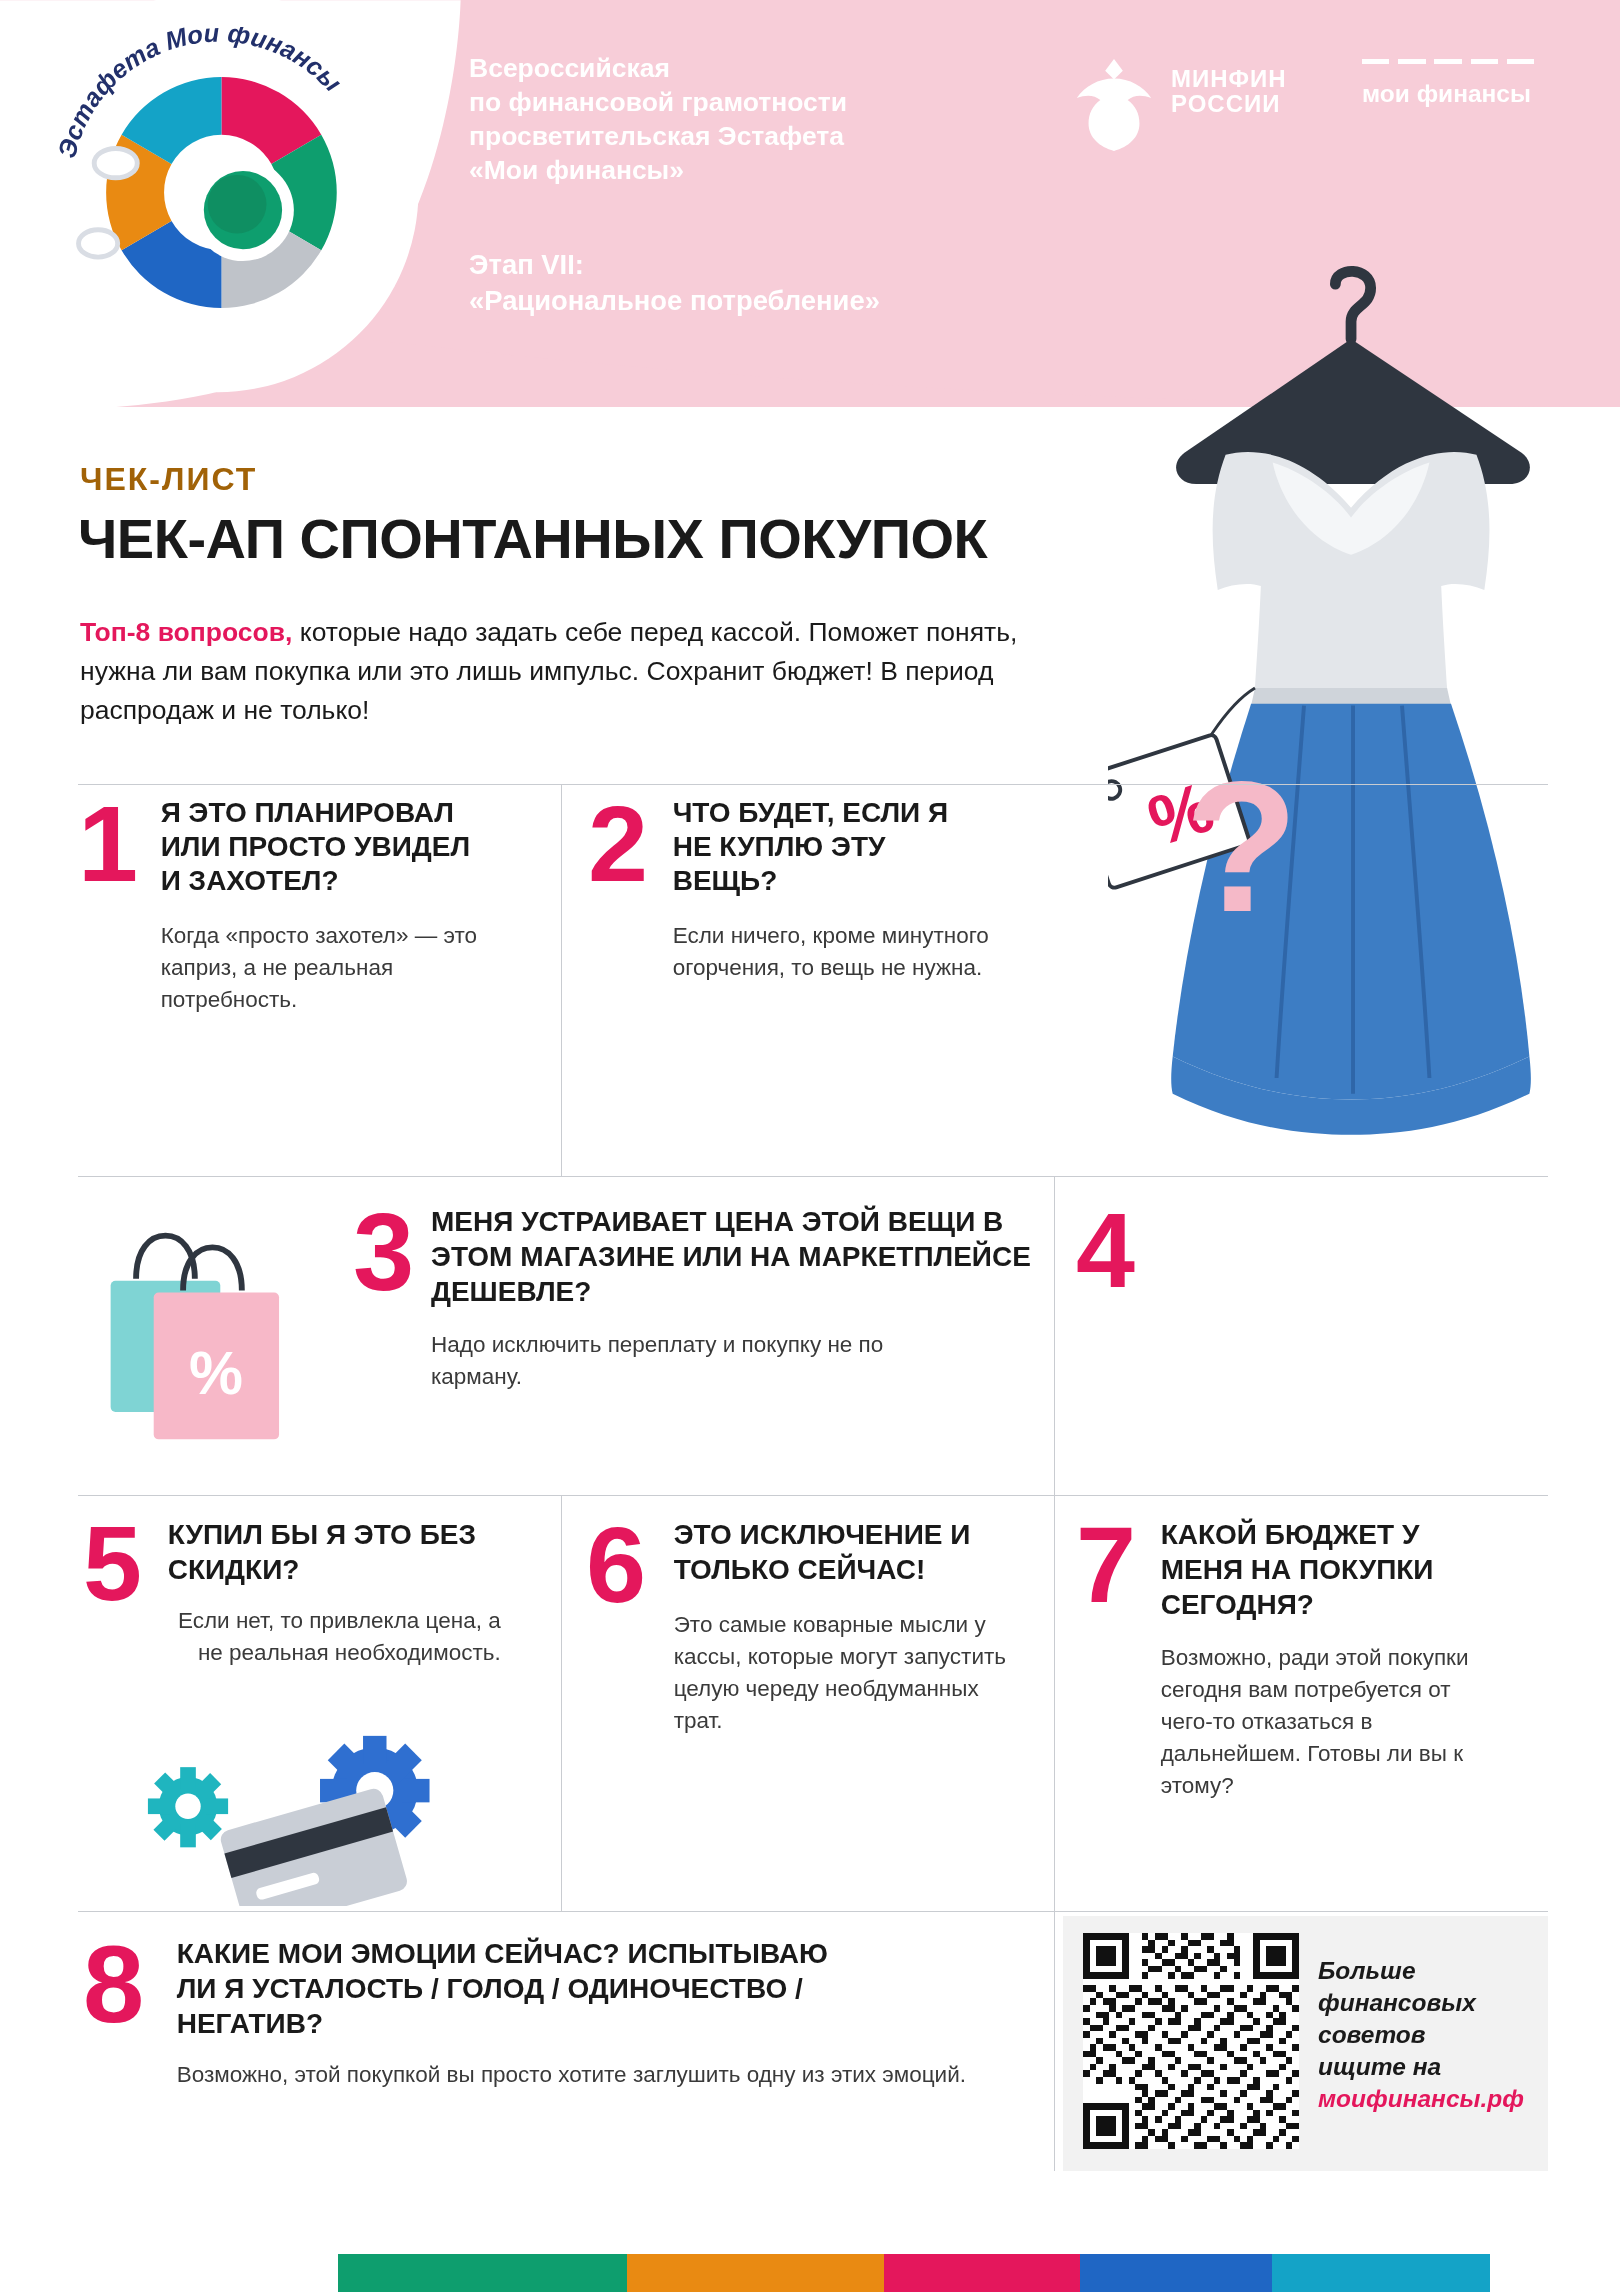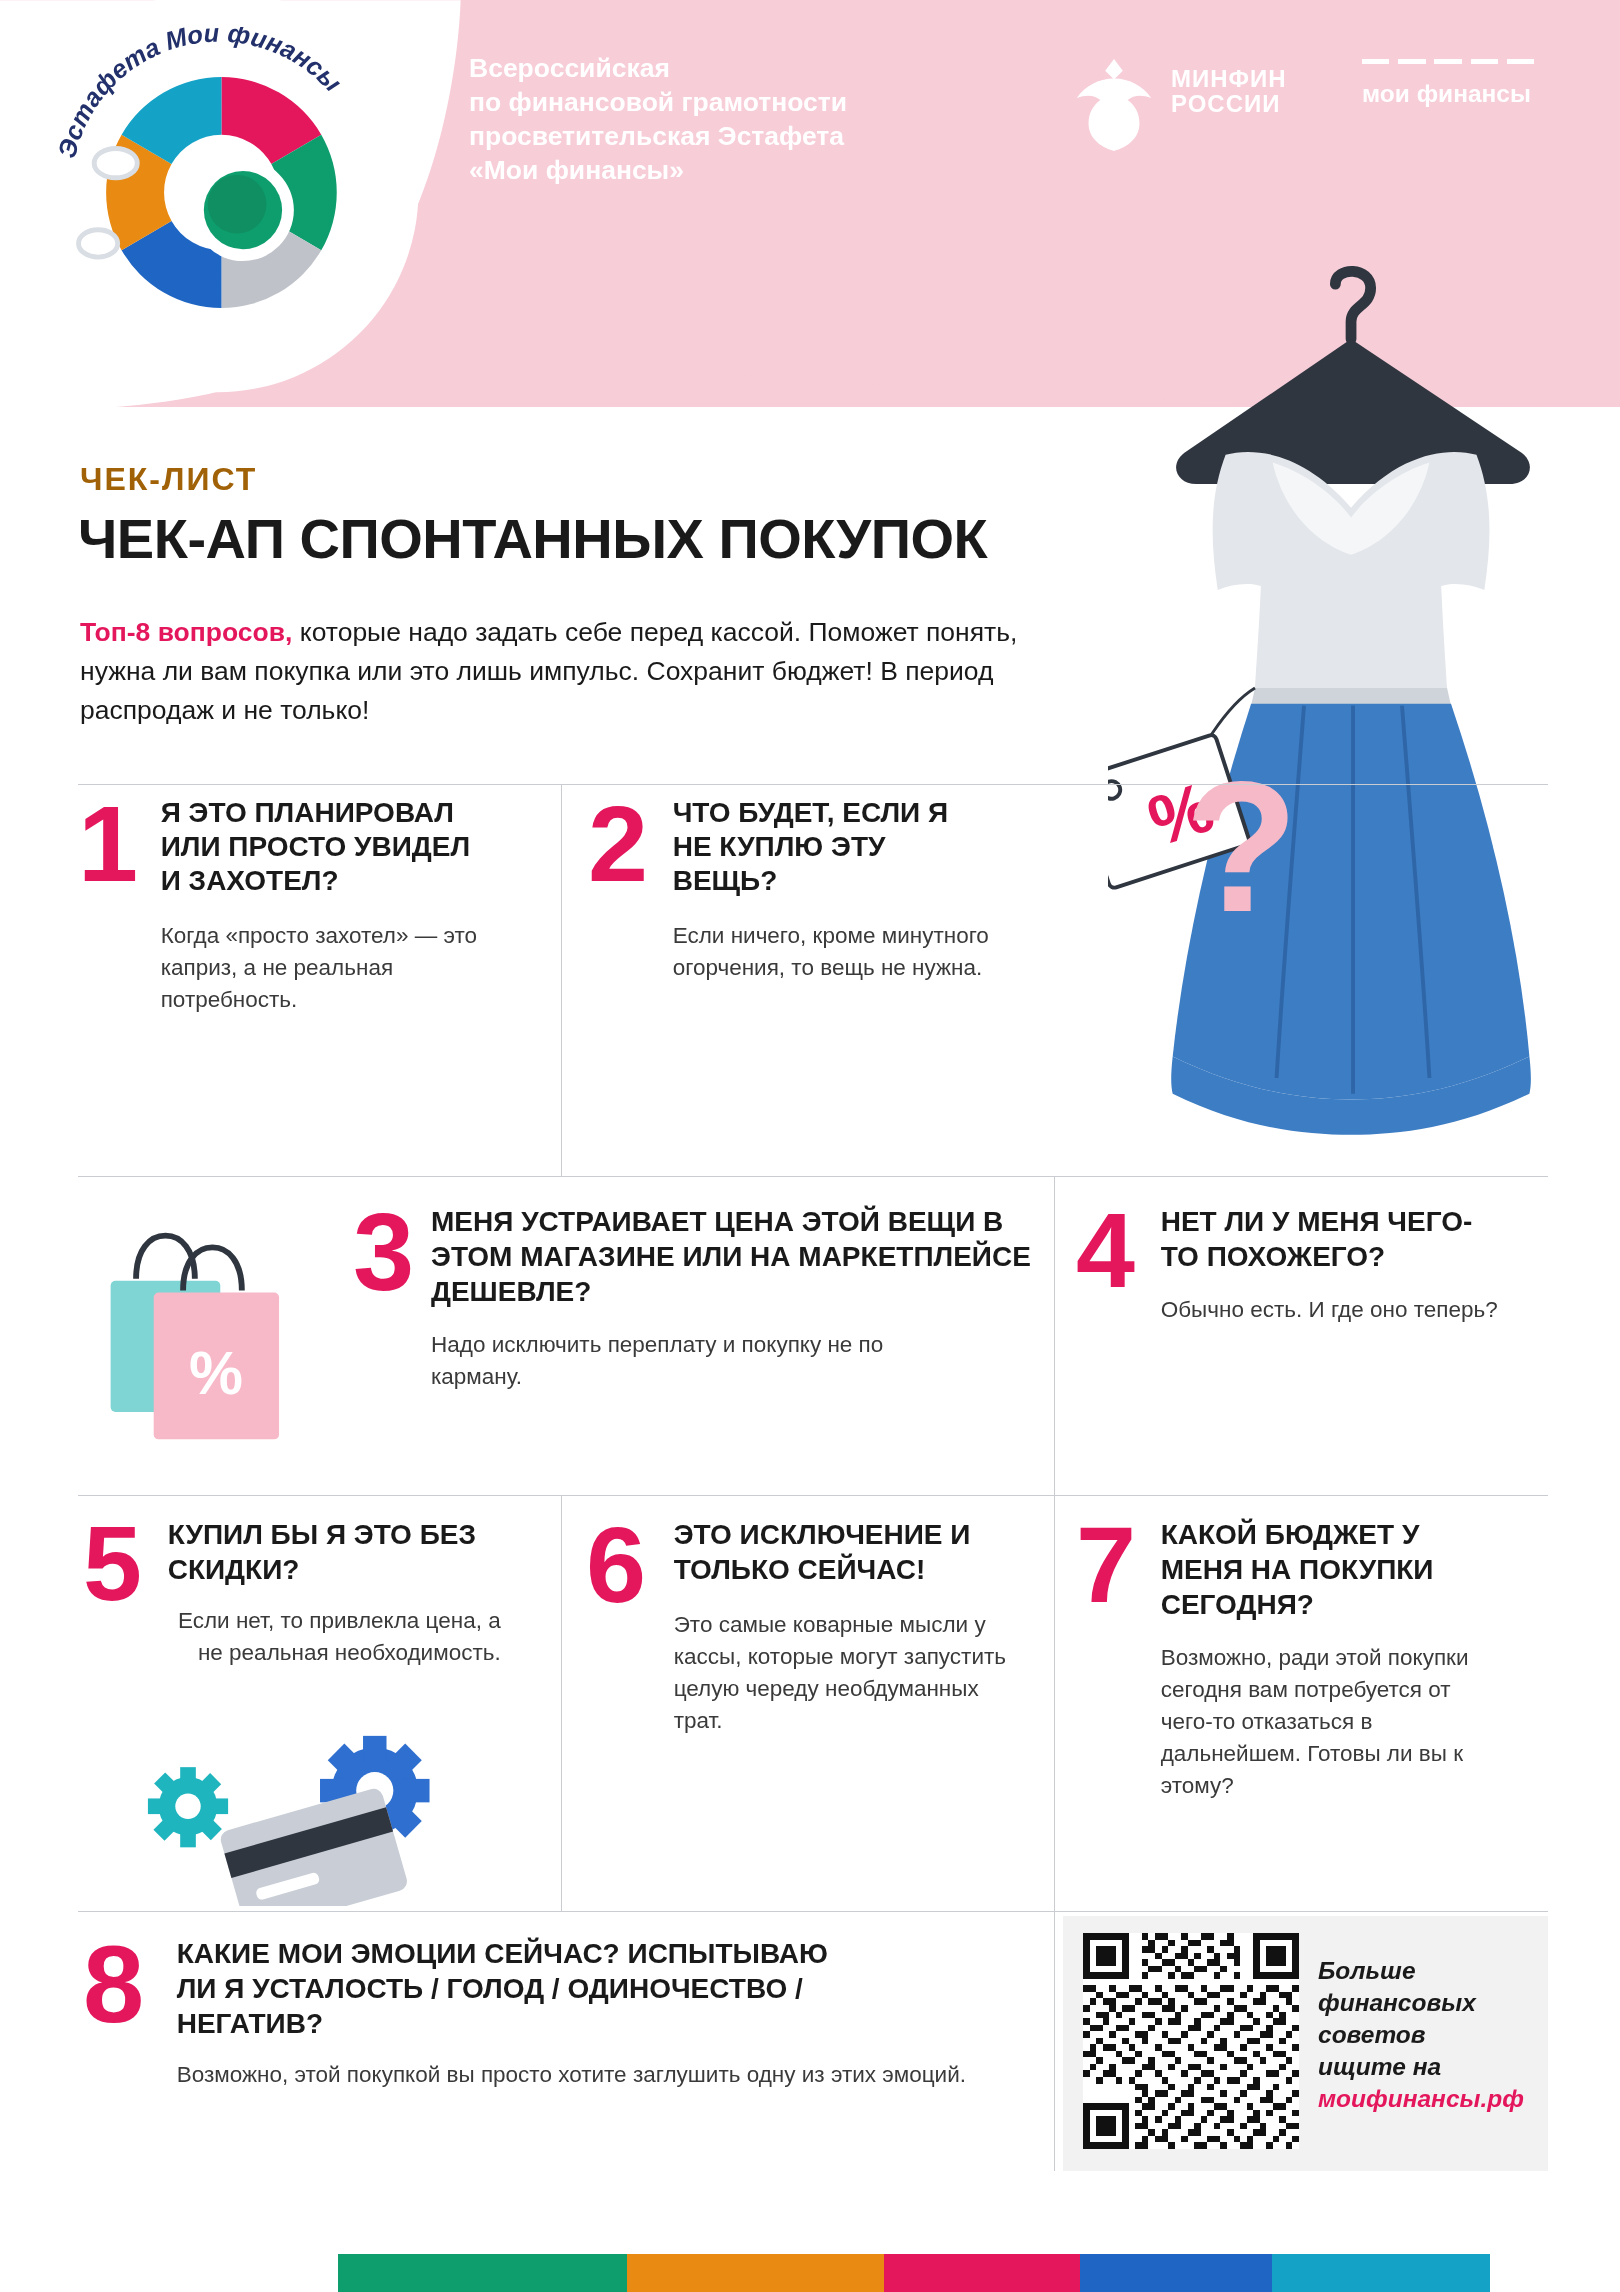--- a/index.html
+++ b/index.html
@@ -131,20 +131,24 @@
         </text>
       </svg>
     </div>
 
     <div class="header-text">
       <div>Всероссийская</div>
       <div>по финансовой грамотности</div>
       <div>просветительская Эстафета</div>
       <div>«Мои финансы»</div>
     </div>
+    <div class="header-stage">
+      <div>Этап VII:</div>
+      <div>«Рациональное потребление»</div>
+    </div>
 
     <svg width="93" height="103" style="position:absolute;left:1068px;top:51px;" viewBox="0 0 95 105">
       <g fill="#ffffff">
         <path d="M47,8 l9,12 l-9,9 l-9,-9 z"></path>
         <path d="M47,28 c-16,0 -30,8 -38,20 c10,-4 18,-3 24,2 c-8,6 -12,14 -12,24 c0,14 11,24 26,28 c15,-4 26,-14 26,-28 c0,-10 -4,-18 -12,-24 c6,-5 14,-6 24,-2 c-8,-12 -22,-20 -38,-20 z"></path>
         <rect x="43" y="58" width="8" height="40" rx="3"></rect>
       </g>
     </svg>
     <div class="minfin-label">
       <div>МИНФИН</div>
@@ -246,24 +250,20 @@
       <div style="padding-left:13.7px;">
         <div class="q" style="font-size:28px;line-height:35px;width:608px;">МЕНЯ УСТРАИВАЕТ ЦЕНА ЭТОЙ ВЕЩИ В ЭТОМ МАГАЗИНЕ ИЛИ НА МАРКЕТПЛЕЙСЕ ДЕШЕВЛЕ?</div>
         <div class="desc" style="font-size:22.5px;line-height:32px;width:470px;margin-top:19.6px;">Надо исключить переплату и покупку не по карману.</div>
       </div>
     </div>
   </div>
 
   <div class="item" style="left:1076px;top:1204px;width:451px;">
     <div style="display:flex;">
       <div class="num" style="font-size:106px;width:71px;">4</div>
-      <div style="padding-left:13.7px;">
-        <div class="q" style="font-size:28px;line-height:35px;width:333px;">НЕТ ЛИ У МЕНЯ ЧЕГО-ТО ПОХОЖЕГО?</div>
-        <div class="desc" style="font-size:22.5px;line-height:32px;width:343px;margin-top:19.6px;">Обычно есть. И где оно теперь?</div>
-      </div>
     </div>
   </div>
 
   <div class="item" style="left:83px;top:1517px;width:461px;">
     <div style="display:flex;">
       <div class="num" style="font-size:106px;width:71px;">5</div>
       <div style="padding-left:13.7px;">
         <div class="q" style="font-size:28px;line-height:35px;width:333px;">КУПИЛ БЫ Я ЭТО БЕЗ СКИДКИ?</div>
         <div class="desc" style="font-size:22.5px;line-height:32px;width:333px;margin-top:17.6px;text-align:right;">Если нет, то привлекла цена, а не реальная необходимость.</div>
       </div>

